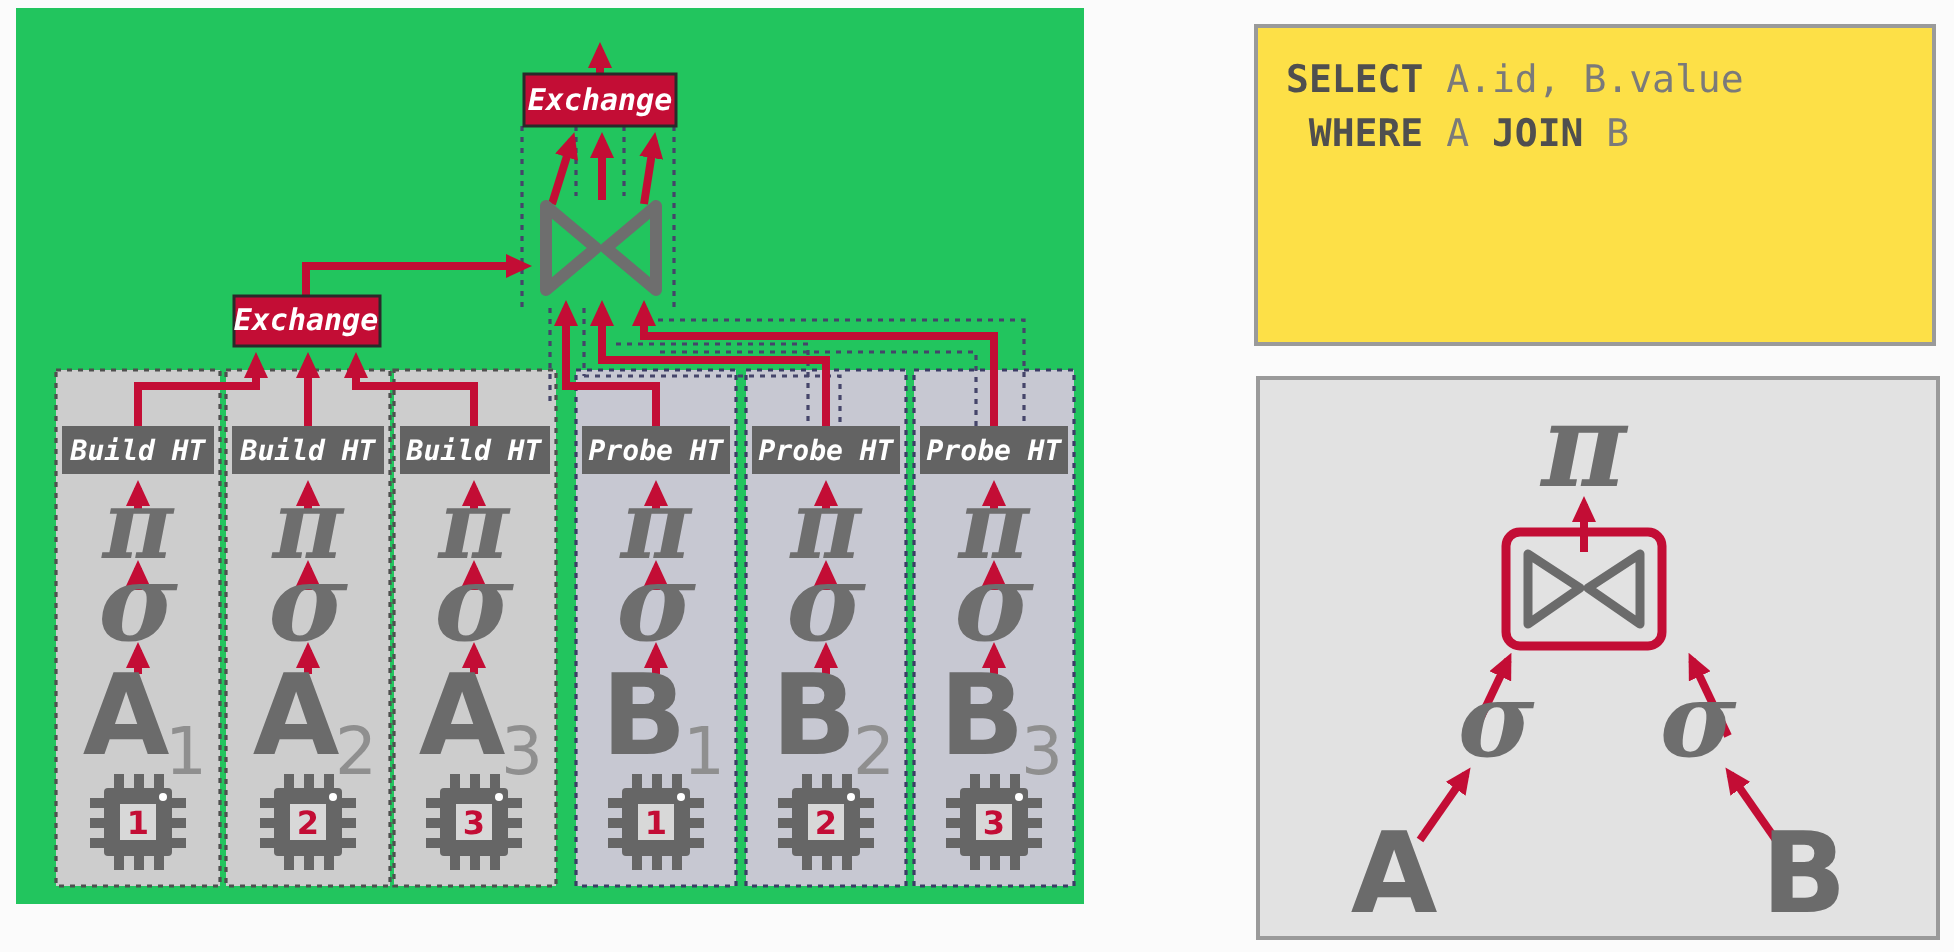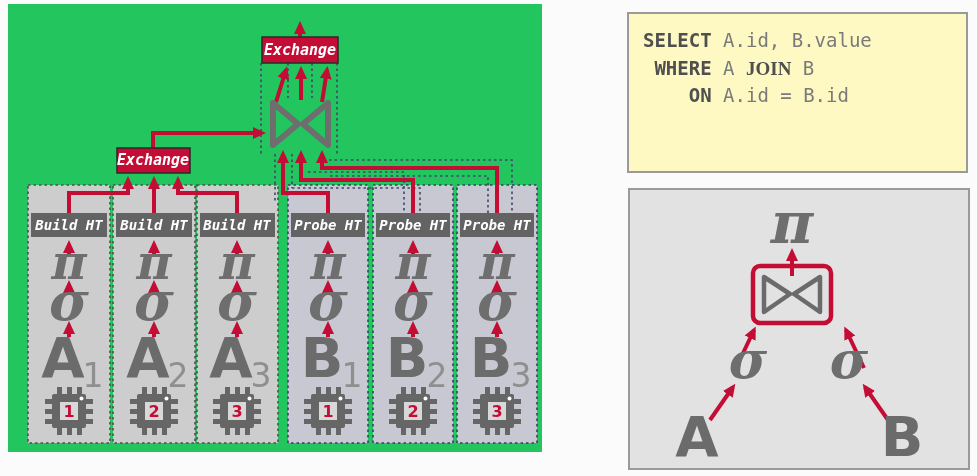--- a/index.html
+++ b/index.html
@@ -1,25 +1,25 @@
 <!DOCTYPE html>
 <html><head>
 <meta charset="utf-8">
 <style>
   html,body{margin:0;padding:0;background:#fbfbfb;}
   #stage{position:relative;width:977px;height:476px;background:#fbfbfb;overflow:hidden;
          font-family:"Liberation Sans",sans-serif;}
   .panel{position:absolute;box-sizing:border-box;}
   #left-panel{left:8px;top:4px;width:534px;height:448px;background:#22c55e;}
-  #sql-panel{left:627px;top:12px;width:341px;height:161px;background:#fef9c3;
+  #sql-panel{left:627px;top:12px;width:341px;height:161px;background:#fde047;
              border:2px solid #9a9a9a;padding:13px 14px;
              font-family:"DejaVu Sans Mono","Liberation Mono",monospace;font-size:19px;}
   .sql-line{white-space:pre;line-height:26.5px;color:#7a7a7a;}
   .kw{display:inline-block;width:6ch;text-align:right;font-weight:bold;color:#4f4f4f;}
-  .kw2{font-weight:bold;color:#4f4f4f;font-family:Liberation Serif, serif;}
+  .kw2{font-weight:bold;color:#4f4f4f;}
   #logical-panel{left:628px;top:188px;width:342px;height:282px;background:#e2e2e2;
                  border:2px solid #9a9a9a;}
   svg{display:block;}
   .dot{stroke:#45456a;stroke-width:1.6;stroke-dasharray:2.5 3;fill:none;}
   .colA{fill:#cdcdcd;stroke:#4f4f4f;stroke-width:1.6;stroke-dasharray:2.5 3;}
   .colB{fill:#c7c8d2;stroke:#3c3c66;stroke-width:1.6;stroke-dasharray:2.5 3;}
   .red{stroke:#c30d35;stroke-width:4;fill:none;}
   .stageBox{fill:#636363;}
   .exchBox{fill:#c30d35;stroke:#2a2a2a;stroke-width:1.5;}
   .stageTxt{font-family:"DejaVu Sans Mono","Liberation Mono",monospace;font-weight:bold;
@@ -203,21 +203,20 @@
           <use href="#chip" x="465" y="383"></use>
           <text class="coreTxt" x="489" y="413">3</text>
         </g>
       </g>
     </svg>
   </div>
 
   <div id="sql-panel" class="panel">
     <div class="sql-line"><span class="kw">SELECT</span><span> A.id, B.value</span><span class="kw2"></span><span></span></div>
     <div class="sql-line"><span class="kw">WHERE</span><span> A </span><span class="kw2">JOIN</span><span> B</span></div>
-    <div class="sql-line"><span class="kw">ON</span><span> A.id = B.id</span><span class="kw2"></span><span></span></div>
   </div>
 
   <div id="logical-panel" class="panel">
     <svg width="338" height="278" viewBox="0 0 338 278">
       <defs>
         <marker id="ah2" markerUnits="userSpaceOnUse" markerWidth="13" markerHeight="12" refX="9" refY="6" orient="auto">
           <path d="M0,0 L13,6 L0,12 Z" fill="#c30d35"></path>
         </marker>
       </defs>
       <text class="sym" x="162" y="53" font-size="58">π</text>

